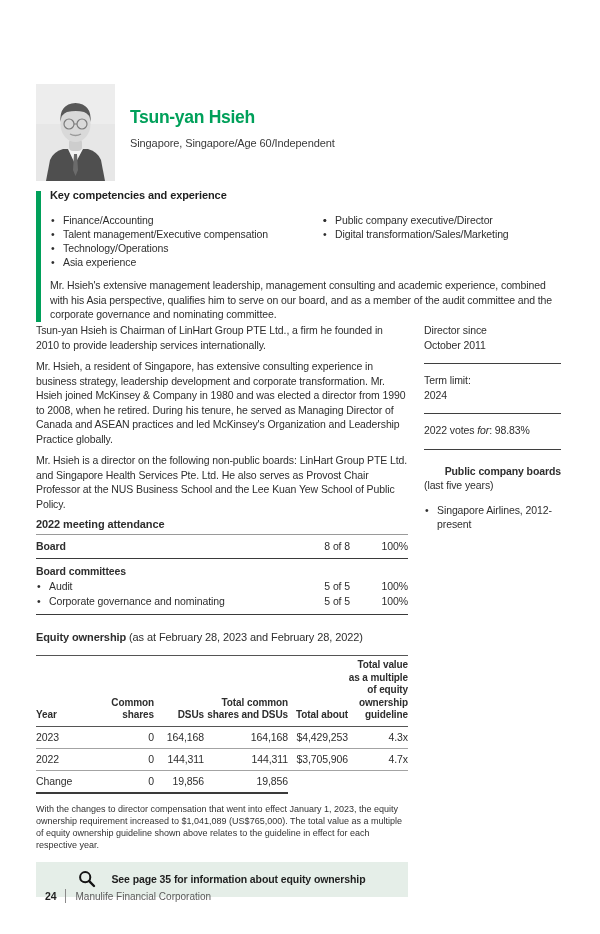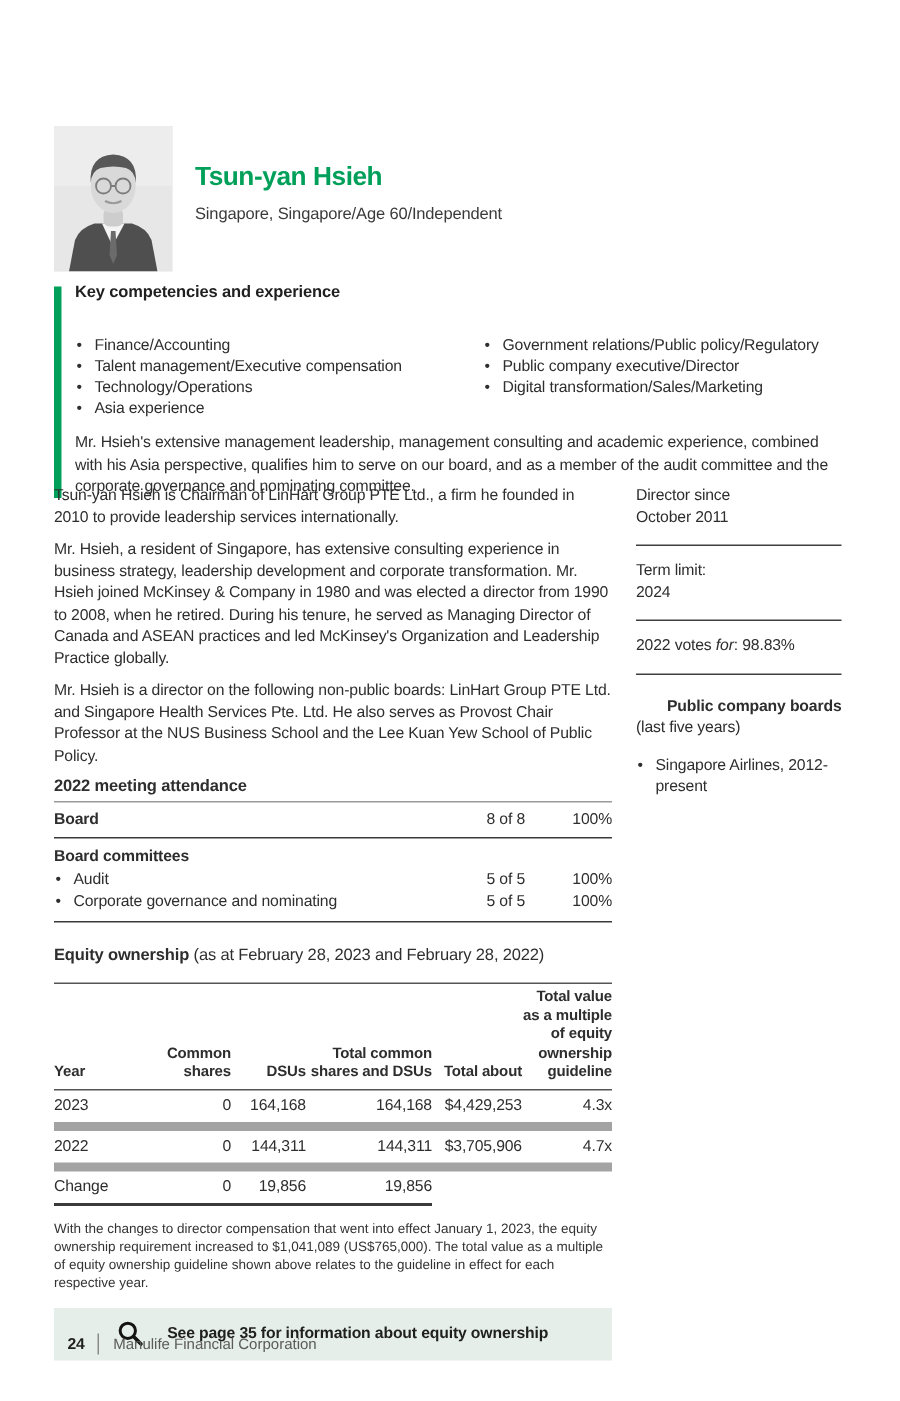--- a/index.html
+++ b/index.html
@@ -13,21 +13,21 @@
   
   .photo { position:absolute; left:36px; top:84px; width:79px; height:97px; background:#e9e9e9; }
   .photo svg { display:block; }
   .head-block { position:absolute; left:130px; top:107px; }
   .director-name { font-size:17.5px; font-weight:bold; color:#00a05a; letter-spacing:-0.3px; }
   .director-sub { font-size:11px; color:#3a3a3a; margin-top:9px; }
 
   
   .comp-block { position:absolute; left:36px; top:189px; width:528px; padding-left:14px; }
   .green-bar { position:absolute; left:0; top:2px; bottom:0px; width:5px; background:#00a05a; }
-  .comp-heading { font-size:11px; font-weight:bold; color:#1f1f1f; margin-bottom:22px; }
+  .comp-heading { font-size:11px; font-weight:bold; color:#1f1f1f; margin-bottom:12px; }
   .comp-cols { display:flex; }
   .comp-col-left { width:272px; }
   .comp-col-right { flex:1; }
   .blist { list-style:none; }
   .blist li { font-size:10.5px; line-height:14px; color:#2e2e2e; padding-left:13px; position:relative; }
   .blist li .bullet-dot { position:absolute; left:1px; top:0; }
   .comp-summary { margin-top:9px; font-size:10.5px; line-height:14.5px; color:#2e2e2e; width:512px; }
 
   
   .main-left { position:absolute; left:36px; top:323px; width:372px; }
@@ -47,21 +47,21 @@
   .att-row.cmte { padding:1px 0 2px; }
   .att-bottom { border-bottom:1.5px solid #3a3a3a; margin-top:5px; }
 
   
   .eq-heading { font-size:11px; margin-top:16px; padding-bottom:12px; border-bottom:1px solid #555; }
   .eq-heading .bold { font-weight:bold; }
   table.eq { width:372px; border-collapse:collapse; table-layout:fixed; }
   table.eq th { font-size:10px; font-weight:bold; color:#2e2e2e; text-align:right; vertical-align:bottom;
                 padding:3px 0 4px; line-height:12.5px; border-bottom:1px solid #555; }
   table.eq th.year { text-align:left; }
-  table.eq td { font-size:10.5px; text-align:right; padding:4px 0 5px; border-bottom:6px solid #a3a3a3; }
+  table.eq td { font-size:10.5px; text-align:right; padding:4px 0 5px; border-bottom:1px solid #a3a3a3; }
   table.eq td.year { text-align:left; }
   table.eq tr.change td { border-bottom:none; }
   table.eq tr.change td.short-rule { border-bottom:2px solid #3a3a3a; }
   .eq-footnote { font-size:9px; line-height:12px; color:#333; margin-top:9px; width:372px; letter-spacing:0; }
 
   
   .see-banner { margin-top:11px; width:372px; height:35px; background:#e5eee8;
                 display:flex; align-items:center; justify-content:center; gap:15px; }
   .see-banner .txt { font-size:10.5px; font-weight:bold; color:#1f1f1f; }
   .see-banner svg { display:block; }
@@ -122,21 +122,21 @@
     <div class="green-bar"></div>
     <div class="comp-heading">Key competencies and experience</div>
     <div class="comp-cols">
       <ul class="blist comp-col-left">
         <li><span class="bullet-dot">•</span><span>Finance/Accounting</span></li>
         <li><span class="bullet-dot">•</span><span>Talent management/Executive compensation</span></li>
         <li><span class="bullet-dot">•</span><span>Technology/Operations</span></li>
         <li><span class="bullet-dot">•</span><span>Asia experience</span></li>
       </ul>
       <ul class="blist comp-col-right">
-        <li><span class="bullet-dot">•</span><span>Government relations/Public policy/Regulatory</span></li>
+        <li><span class="bullet-dot">•</span></li>
         <li><span class="bullet-dot">•</span><span>Public company executive/Director</span></li>
         <li><span class="bullet-dot">•</span><span>Digital transformation/Sales/Marketing</span></li>
       </ul>
     </div>
     <div class="comp-summary">Mr. Hsieh's extensive management leadership, management consulting and academic experience, combined with his Asia perspective, qualifies him to serve on our board, and as a member of the audit committee and the corporate governance and nominating committee.</div>
   </div>
 
   <div class="main-left">
     <p class="bio-p">Tsun-yan Hsieh is Chairman of LinHart Group PTE Ltd., a firm he founded in 2010 to provide leadership services internationally.</p>
     <p class="bio-p">Mr. Hsieh, a resident of Singapore, has extensive consulting experience in business strategy, leadership development and corporate transformation. Mr. Hsieh joined McKinsey &amp; Company in 1980 and was elected a director from 1990 to 2008, when he retired. During his tenure, he served as Managing Director of Canada and ASEAN practices and led McKinsey's Organization and Leadership Practice globally.</p>

